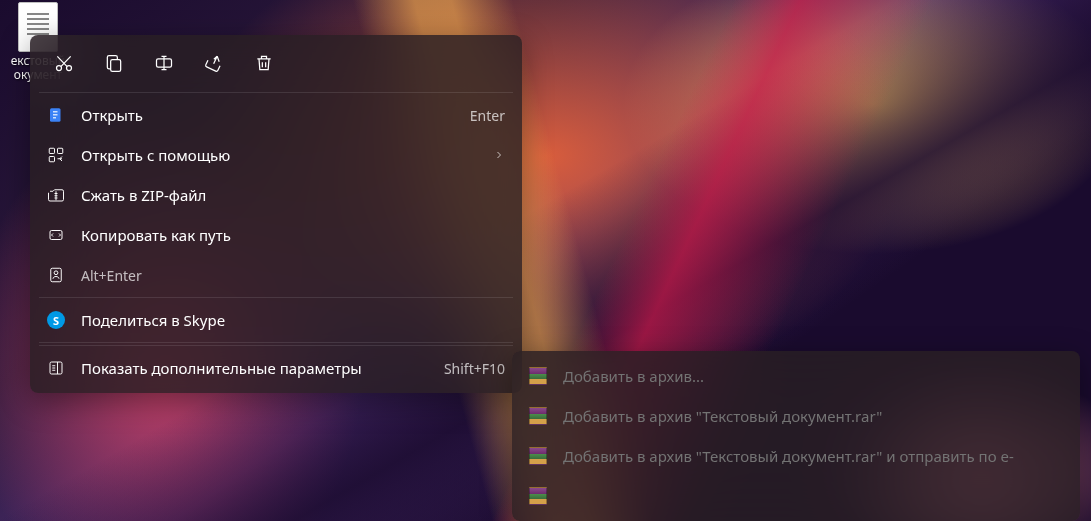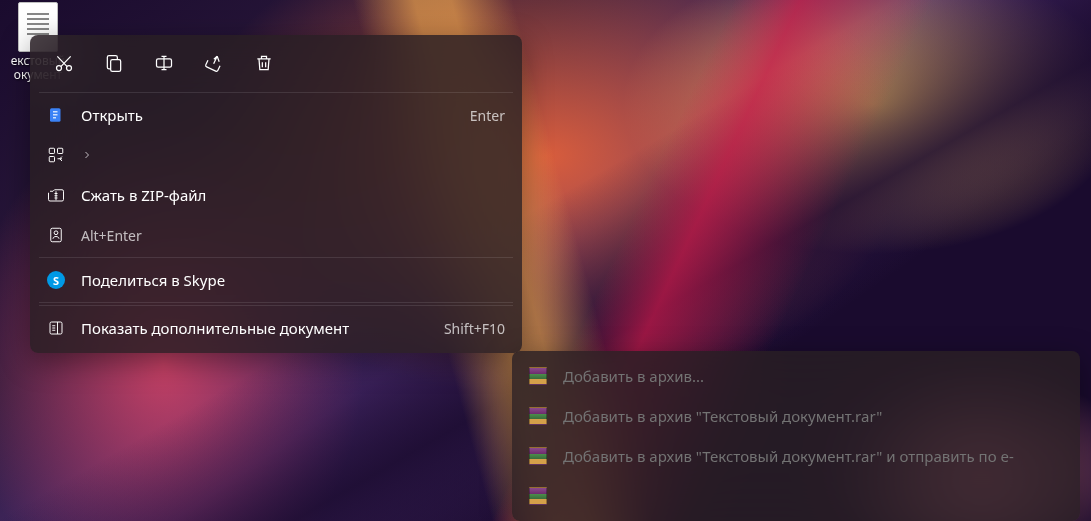--- a/index.html
+++ b/index.html
@@ -219,36 +219,46 @@
 
   <div class="menu-item">
     <span class="menu-icon">
       <svg viewBox="0 0 24 24">
           <rect x="3" y="3" width="7" height="7" rx="1"></rect>
           <rect x="14" y="3" width="7" height="7" rx="1"></rect>
           <rect x="3" y="14" width="7" height="7" rx="1"></rect>
           <path d="M20 14l-3 3 3 3 M14 17h6"></path>
         </svg>
     </span>
+    <span class="menu-label">Открыть с помощью</span>
     <span class="chevron">
       <svg viewBox="0 0 24 24" fill="none" stroke-width="2">
           <path d="M9 6l6 6-6 6"></path>
         </svg>
     </span>
   </div>
 
   <div class="menu-item">
     <span class="menu-icon">
       <svg viewBox="0 0 24 24">
           <path d="M3 7h4l2-2h10a2 2 0 0 1 2 2v11a2 2 0 0 1-2 2H3a2 2 0 0 1-2-2V9 M11 7v12 M9 10h4 M9 13h4 M9 16h4" transform="translate(1 0)"></path>
         </svg>
     </span>
     <span class="menu-label">Сжать в ZIP-файл</span>
   </div>
 
+  <div class="menu-item">
+    <span class="menu-icon">
+      <svg viewBox="0 0 24 24">
+          <rect x="4" y="6" width="16" height="12" rx="2"></rect>
+          <path d="M8 10l-2 2 2 2 M16 10l2 2-2 2"></path>
+        </svg>
+    </span>
+    <span class="menu-label">Копировать как путь</span>
+  </div>
 
   <div class="menu-item">
     <span class="menu-icon">
       <svg viewBox="0 0 24 24">
           <rect x="5" y="3" width="14" height="18" rx="2"></rect>
           <circle cx="12" cy="9" r="2.5"></circle>
           <path d="M8 17c0-2 2-3 4-3s4 1 4 3"></path>
         </svg>
     </span>
     <span class="menu-shortcut">Alt+Enter</span>
@@ -268,21 +278,21 @@
 
   <div class="divider"></div>
 
   <div class="menu-item">
     <span class="menu-icon">
       <svg viewBox="0 0 24 24">
           <rect x="4" y="4" width="16" height="16" rx="2"></rect>
           <path d="M14 4v16 M7 9h4 M7 12h4 M7 15h4"></path>
         </svg>
     </span>
-    <span class="menu-label">Показать дополнительные документ</span>
+    <span class="menu-label">Показать дополнительные параметры</span>
     <span class="menu-shortcut">Shift+F10</span>
   </div>
 </div>
 
 <div class="submenu">
   <div class="menu-item">
     <span class="menu-icon">
         <span class="winrar-icon"></span>
       </span>
     <span class="menu-label">Добавить в архив...</span>

